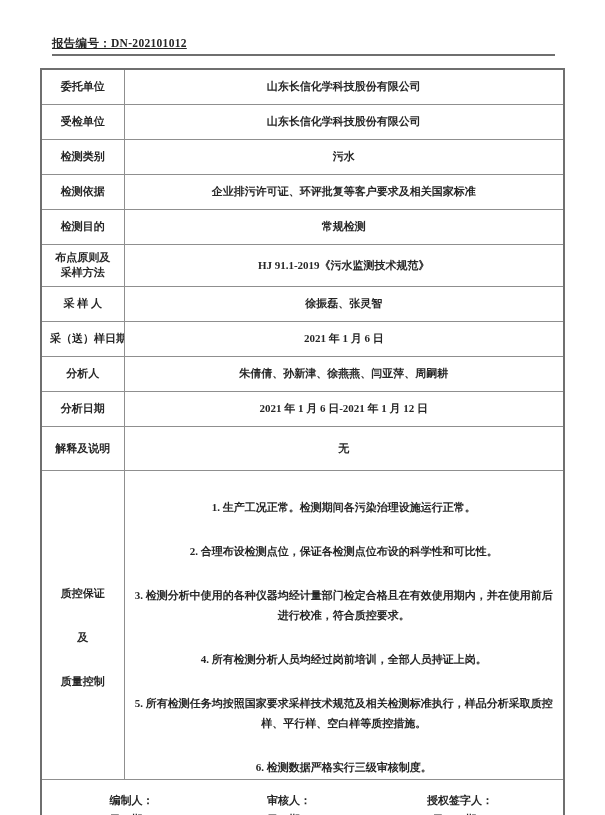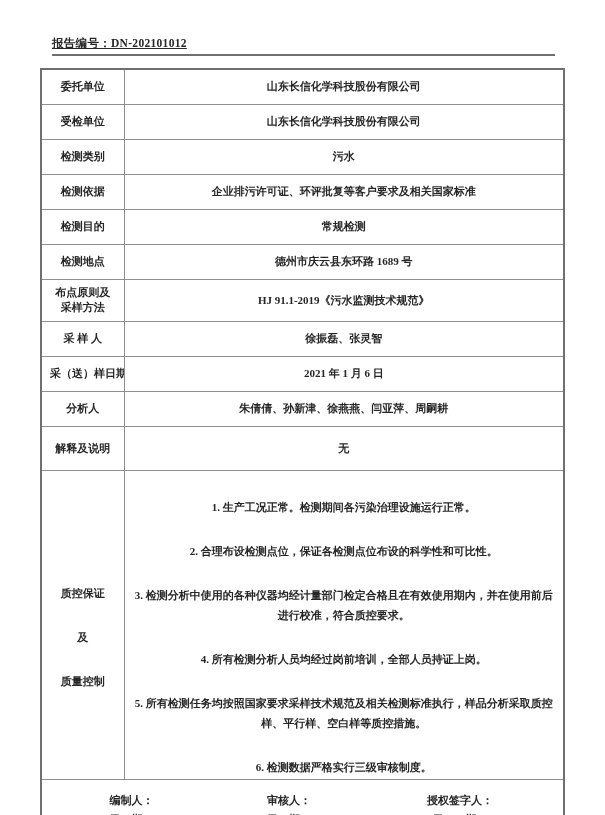--- a/index.html
+++ b/index.html
@@ -113,39 +113,39 @@
         <td class="val">污水</td>
       </tr>
       <tr class="h35">
         <td class="lbl">检测依据</td>
         <td class="val">企业排污许可证、环评批复等客户要求及相关国家标准</td>
       </tr>
       <tr class="h35">
         <td class="lbl">检测目的</td>
         <td class="val">常规检测</td>
       </tr>
-      <tr class="h35">
-        <td class="lbl">检测地点</td>
-        <td class="val">德州市庆云县东环路 1689 号</td>
-      </tr>
       <tr class="h42">
         <td class="lbl">布点原则及采样方法</td>
         <td class="val">HJ 91.1-2019《污水监测技术规范》</td>
       </tr>
       <tr class="h35">
         <td class="lbl">采 样 人</td>
         <td class="val">徐振磊、张灵智</td>
       </tr>
       <tr class="h35">
         <td class="lbl nowrap">采（送）样日期</td>
         <td class="val">2021 年 1 月 6 日</td>
       </tr>
       <tr class="h35">
         <td class="lbl">分析人</td>
         <td class="val">朱倩倩、孙新津、徐燕燕、闫亚萍、周嗣耕</td>
+      </tr>
+      <tr class="h35">
+        <td class="lbl">分析日期</td>
+        <td class="val">2021 年 1 月 6 日-2021 年 1 月 12 日</td>
       </tr>
       <tr class="h44">
         <td class="lbl">解释及说明</td>
         <td class="val">无</td>
       </tr>
       <tr class="h176">
         <td class="lbl">
           <div class="qc-label-line">质控保证</div>
           <div class="qc-label-line">及</div>
           <div class="qc-label-line">质量控制</div>

